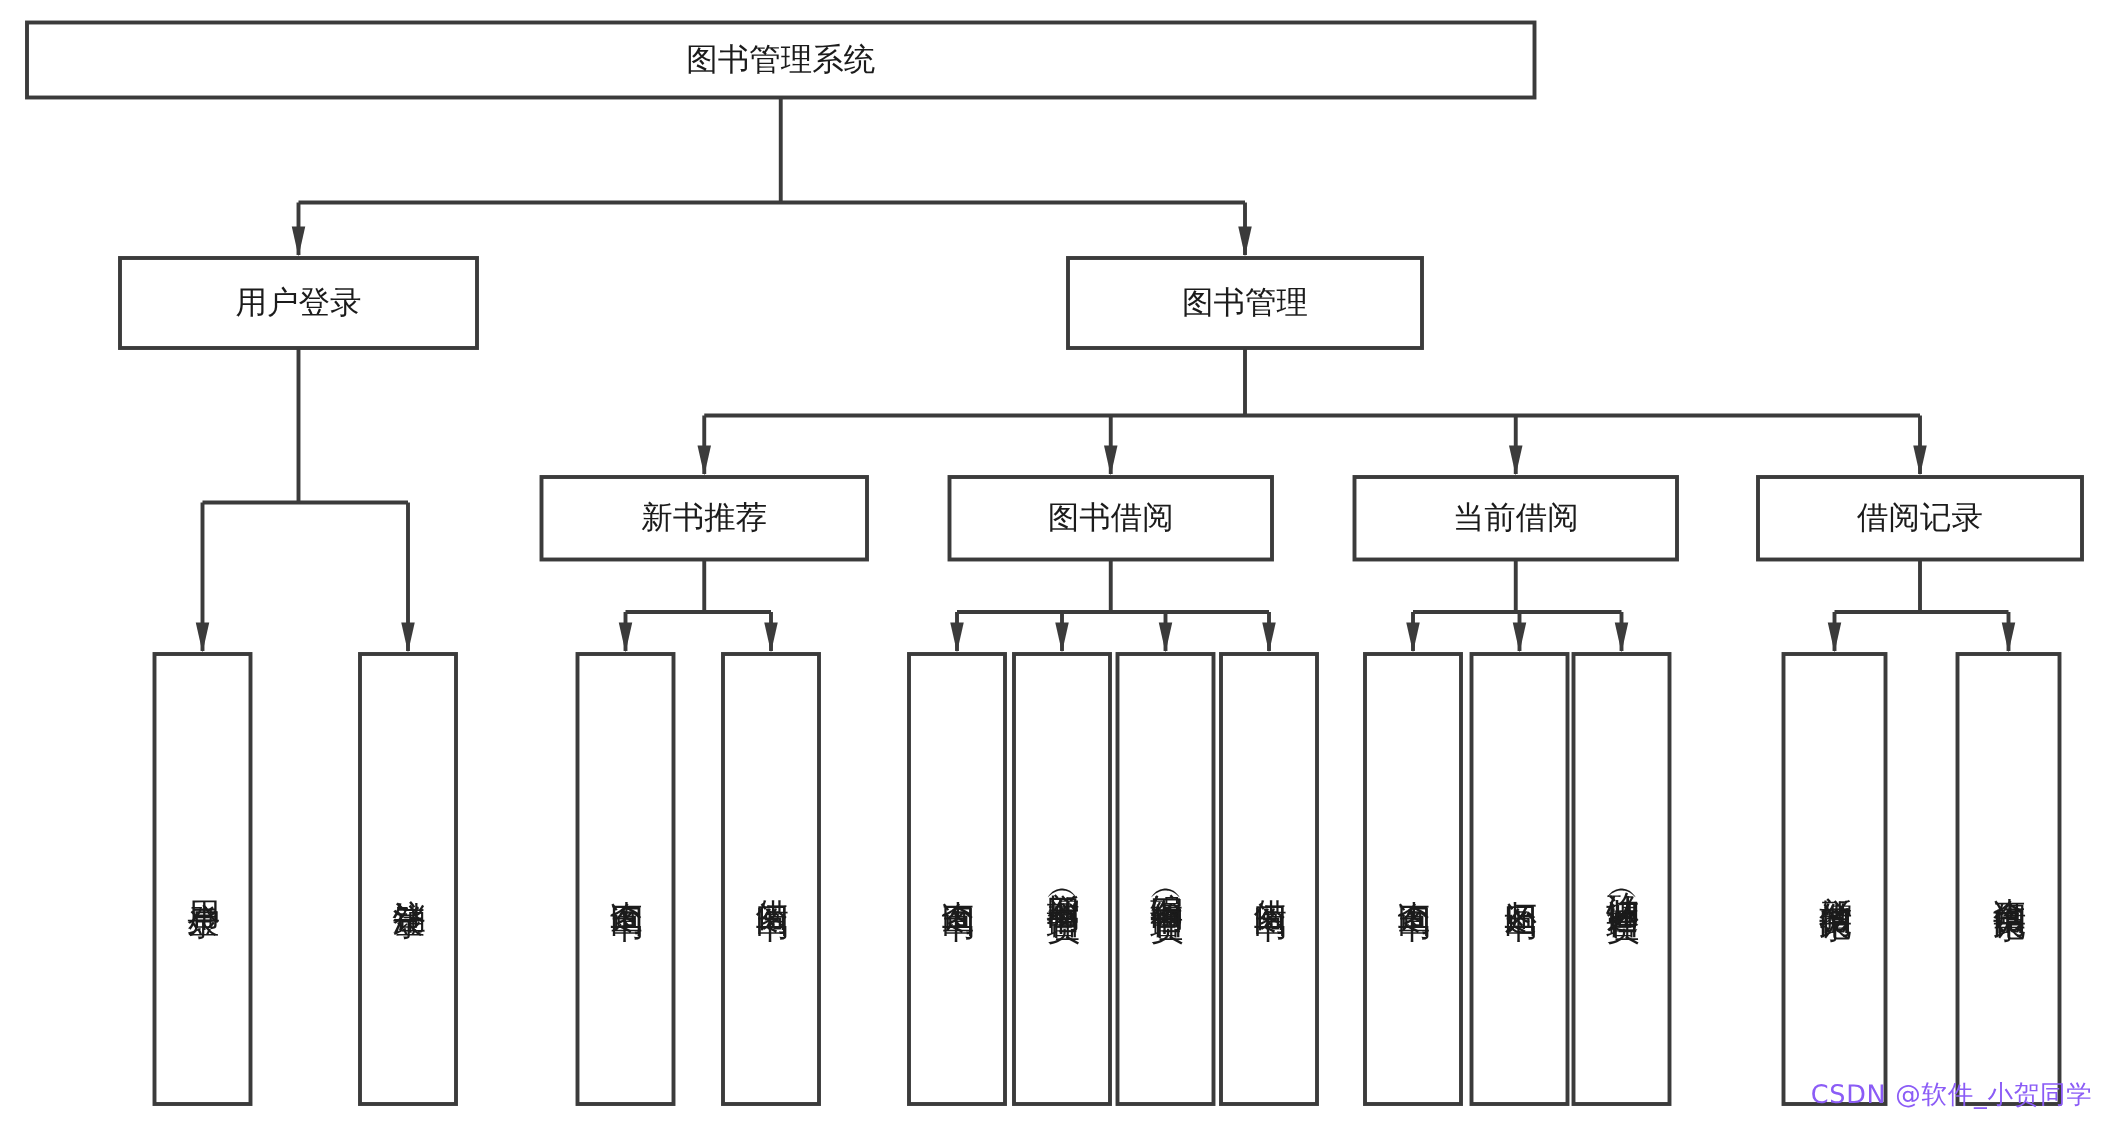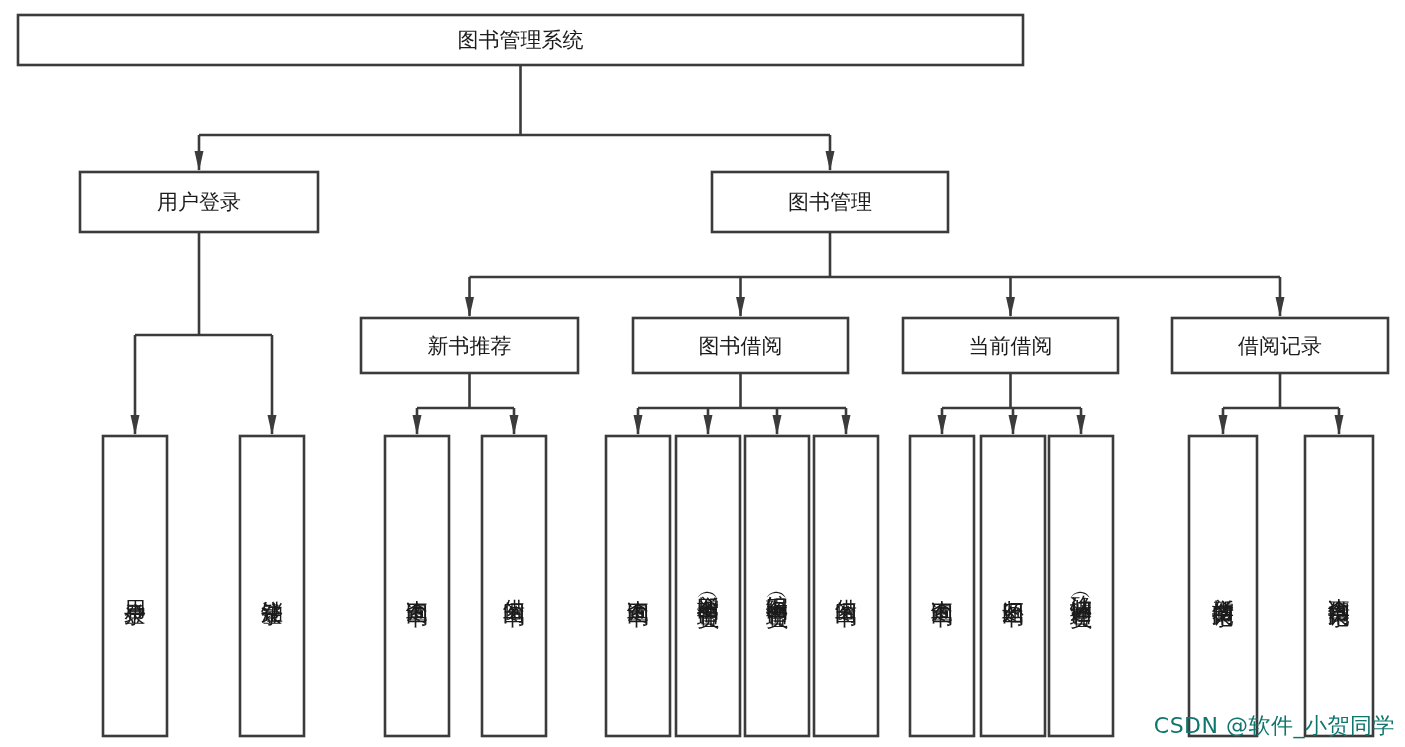--- a/index.html
+++ b/index.html
@@ -71,22 +71,22 @@
     letter-spacing: 2px;
     color: #1b1b1b;
     white-space: nowrap;
     text-align: center;
   }
   .watermark {
     position: absolute;
     right: 10px;
     bottom: 6px;
     font-family: "DejaVu Sans", "Liberation Sans", sans-serif;
-    font-size: 22px;
-    color: #0f766e;
+    font-size: 17px;
+    color: #8b5cf6;
     letter-spacing: 0.5px;
     white-space: nowrap;
   }
 </style>
 </head>
 <body>
 
 <div id="diagram-root">
 
   <svg id="tree-svg" viewBox="0 0 1405 747" xmlns="http://www.w3.org/2000/svg">

